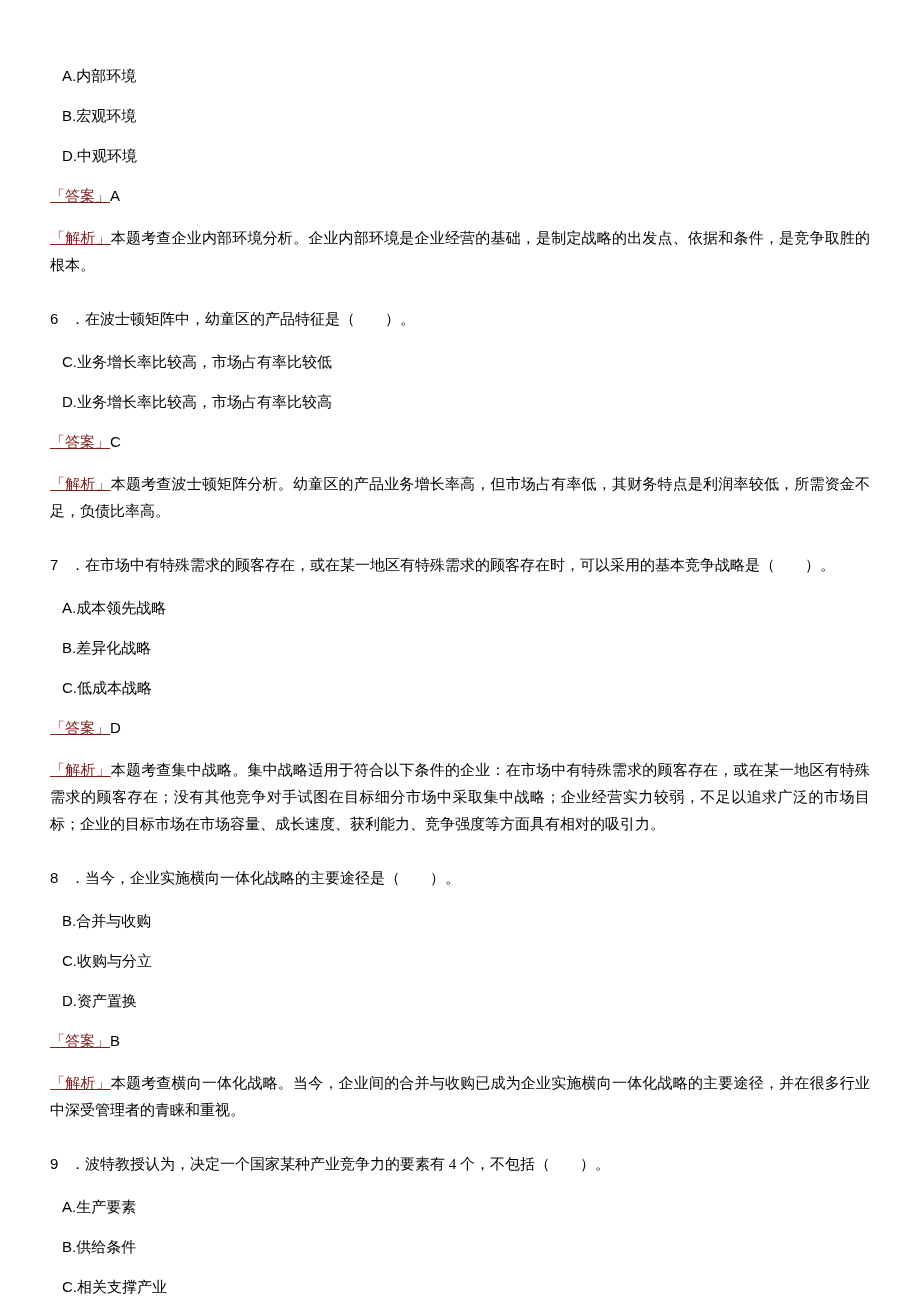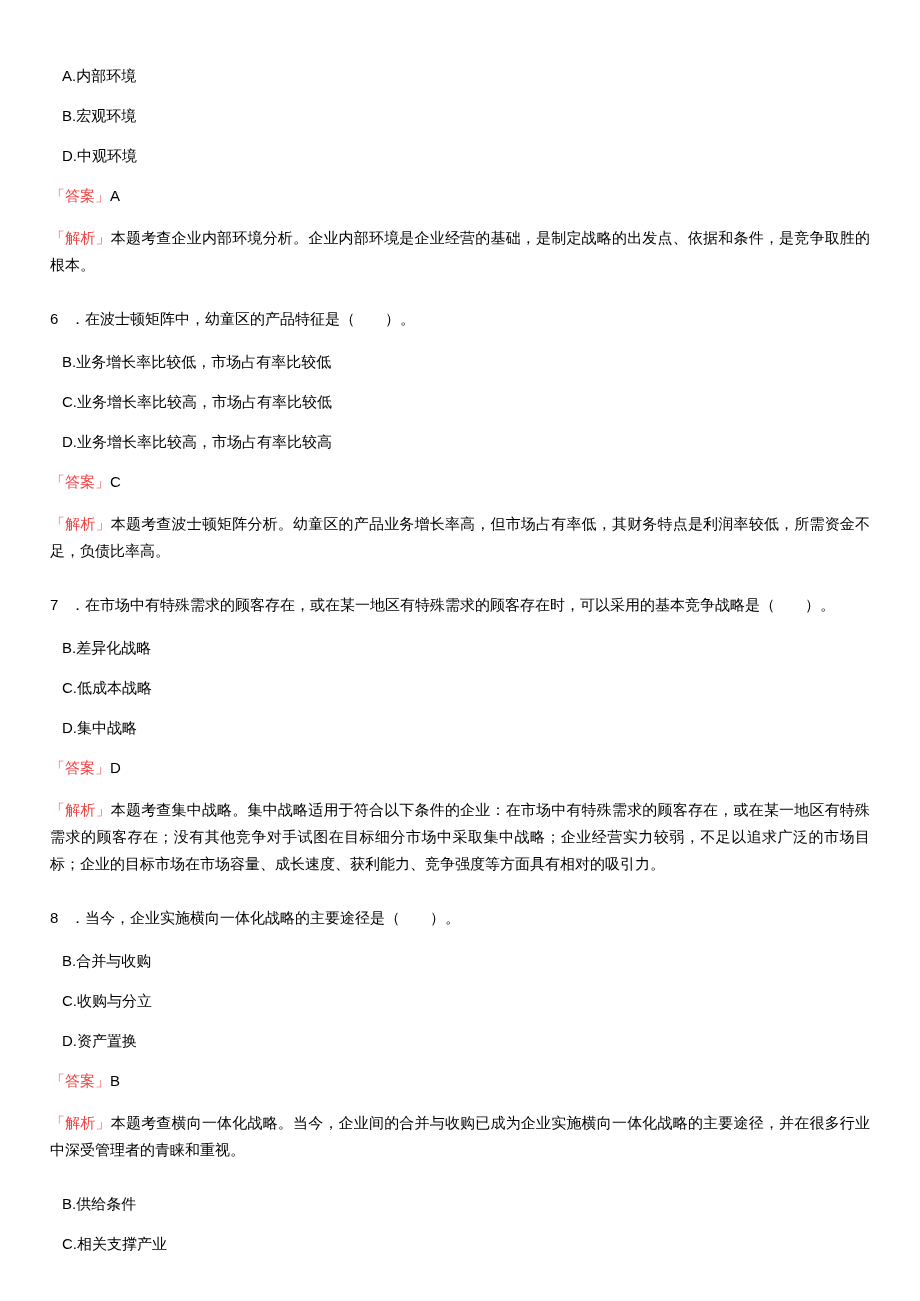--- a/index.html
+++ b/index.html
@@ -23,21 +23,22 @@
   .option {
     margin: 12px;
   }
   .opt-label {
     font-family: Arial, Helvetica, sans-serif;
   }
   .answer-line {
     margin-top: 6px;
   }
   .red {
-    color: #ef4444;
+    color: #7f1d1d;
+    text-decoration: underline;
   }
   .block {
     margin-bottom: 26px;
   }
   .q-stem .num {
     font-family: Arial, Helvetica, sans-serif;
     display: inline-block;
     min-width: 20px;
   }
   .q-stem {
@@ -53,43 +54,44 @@
 <div class="block">
   <p class="option"><span class="opt-label">A.</span><span>内部环境</span></p>
   <p class="option"><span class="opt-label">B.</span><span>宏观环境</span></p>
   <p class="option"><span class="opt-label">D.</span><span>中观环境</span></p>
   <p class="answer-line"><span class="red">「答案」</span><span class="arial">A</span></p>
   <p class="explain"><span class="red">「解析」</span><span>本题考查企业内部环境分析。企业内部环境是企业经营的基础，是制定战略的出发点、依据和条件，是竞争取胜的根本。</span></p>
 </div>
 
 <div class="block">
   <p class="q-stem"><span class="num">6</span><span>．在波士顿矩阵中，幼童区的产品特征是（　　）。</span></p>
-  <p class="option"><span class="opt-label">B.</span><span>业务增长率比较低，市场占有率比较低</span></p>
   <p class="option"><span class="opt-label">C.</span><span>业务增长率比较高，市场占有率比较低</span></p>
   <p class="option"><span class="opt-label">D.</span><span>业务增长率比较高，市场占有率比较高</span></p>
   <p class="answer-line"><span class="red">「答案」</span><span class="arial">C</span></p>
   <p class="explain"><span class="red">「解析」</span><span>本题考查波士顿矩阵分析。幼童区的产品业务增长率高，但市场占有率低，其财务特点是利润率较低，所需资金不足，负债比率高。</span></p>
 </div>
 
 <div class="block">
   <p class="q-stem"><span class="num">7</span><span>．在市场中有特殊需求的顾客存在，或在某一地区有特殊需求的顾客存在时，可以采用的基本竞争战略是（　　）。</span></p>
+  <p class="option"><span class="opt-label">A.</span><span>成本领先战略</span></p>
   <p class="option"><span class="opt-label">B.</span><span>差异化战略</span></p>
   <p class="option"><span class="opt-label">C.</span><span>低成本战略</span></p>
-  <p class="option"><span class="opt-label">D.</span><span>集中战略</span></p>
   <p class="answer-line"><span class="red">「答案」</span><span class="arial">D</span></p>
   <p class="explain"><span class="red">「解析」</span><span>本题考查集中战略。集中战略适用于符合以下条件的企业：在市场中有特殊需求的顾客存在，或在某一地区有特殊需求的顾客存在；没有其他竞争对手试图在目标细分市场中采取集中战略；企业经营实力较弱，不足以追求广泛的市场目标；企业的目标市场在市场容量、成长速度、获利能力、竞争强度等方面具有相对的吸引力。</span></p>
 </div>
 
 <div class="block">
   <p class="q-stem"><span class="num">8</span><span>．当今，企业实施横向一体化战略的主要途径是（　　）。</span></p>
   <p class="option"><span class="opt-label">B.</span><span>合并与收购</span></p>
   <p class="option"><span class="opt-label">C.</span><span>收购与分立</span></p>
   <p class="option"><span class="opt-label">D.</span><span>资产置换</span></p>
   <p class="answer-line"><span class="red">「答案」</span><span class="arial">B</span></p>
   <p class="explain"><span class="red">「解析」</span><span>本题考查横向一体化战略。当今，企业间的合并与收购已成为企业实施横向一体化战略的主要途径，并在很多行业中深受管理者的青睐和重视。</span></p>
 </div>
 
 <div class="block">
+  <p class="q-stem"><span class="num">9</span><span>．波特教授认为，决定一个国家某种产业竞争力的要素有 4 个，不包括（　　）。</span></p>
+  <p class="option"><span class="opt-label">A.</span><span>生产要素</span></p>
   <p class="option"><span class="opt-label">B.</span><span>供给条件</span></p>
   <p class="option"><span class="opt-label">C.</span><span>相关支撑产业</span></p>
   <p class="option"></p>
 
 </div>
 
 </body></html>

